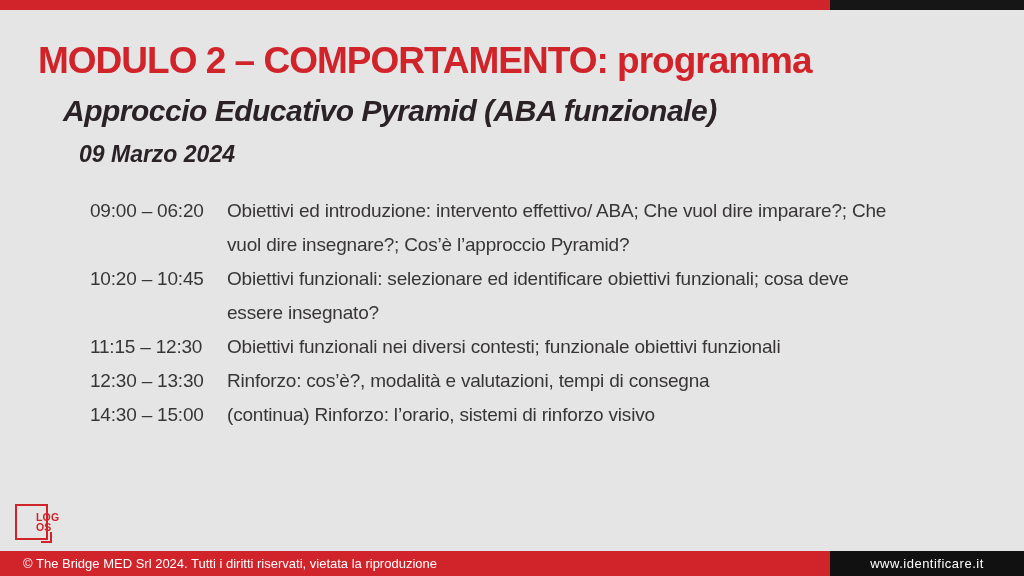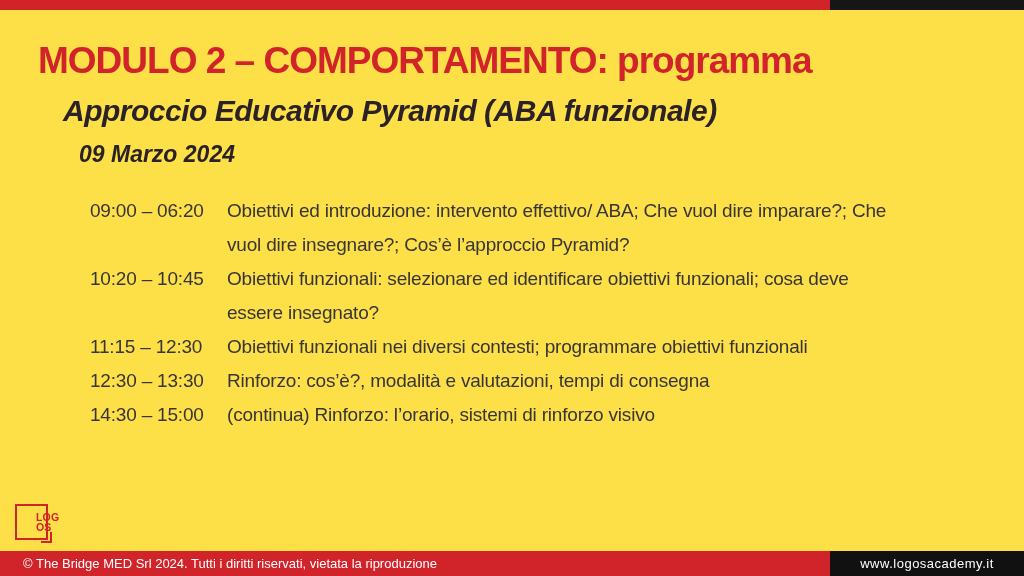--- a/index.html
+++ b/index.html
@@ -6,21 +6,21 @@
   body {
     width: 1024px; height: 576px;
     font-family: "Liberation Sans", sans-serif;
     background: #ffffff;
     position: relative;
     overflow: hidden;
   }
   .slide {
     position: absolute; top: 0; left: 0;
     width: 1024px; height: 576px;
-    background: #fde047;
+    background: #e5e5e5;
   }
 
   
   .top-bar       { position: absolute; top: 0; left: 0; width: 1024px; height: 10px; background: #d1232a; }
   .top-bar-dark  { position: absolute; top: 0; right: 0; width: 194px; height: 10px; background: #161616; }
 
   
   .title {
     position: absolute; left: 38px; top: 40px;
     font-size: 37px; font-weight: 800; letter-spacing: -1px;
@@ -96,21 +96,21 @@
         <div class="sched-desc">Obiettivi ed introduzione: intervento effettivo/ ABA; Che vuol dire imparare?; Che
 vuol dire insegnare?; Cos’è l’approccio Pyramid?</div>
       </div>
       <div class="sched-row">
         <div class="sched-time">10:20 – 10:45</div>
         <div class="sched-desc">Obiettivi funzionali: selezionare ed identificare obiettivi funzionali; cosa deve
 essere insegnato?</div>
       </div>
       <div class="sched-row">
         <div class="sched-time">11:15 – 12:30</div>
-        <div class="sched-desc">Obiettivi funzionali nei diversi contesti; programmare obiettivi funzionali</div>
+        <div class="sched-desc">Obiettivi funzionali nei diversi contesti; funzionale obiettivi funzionali</div>
       </div>
       <div class="sched-row">
         <div class="sched-time">12:30 – 13:30</div>
         <div class="sched-desc">Rinforzo: cos’è?, modalità e valutazioni, tempi di consegna</div>
       </div>
       <div class="sched-row">
         <div class="sched-time">14:30 – 15:00</div>
         <div class="sched-desc">(continua) Rinforzo: l’orario, sistemi di rinforzo visivo</div>
       </div>
     </div>
@@ -120,16 +120,16 @@
       <span>LOG</span>
       <span>OS</span>
     </div>
     <div class="logo-corner"></div>
   </div>
 
   <div class="footer-red">
     <span>© The Bridge MED Srl 2024. Tutti i diritti riservati, vietata la riproduzione</span>
   </div>
   <div class="footer-dark">
-    <span>www.logosacademy.it</span>
+    <span>www.identificare.it</span>
   </div>
 
 </div>
 
 </body></html>

